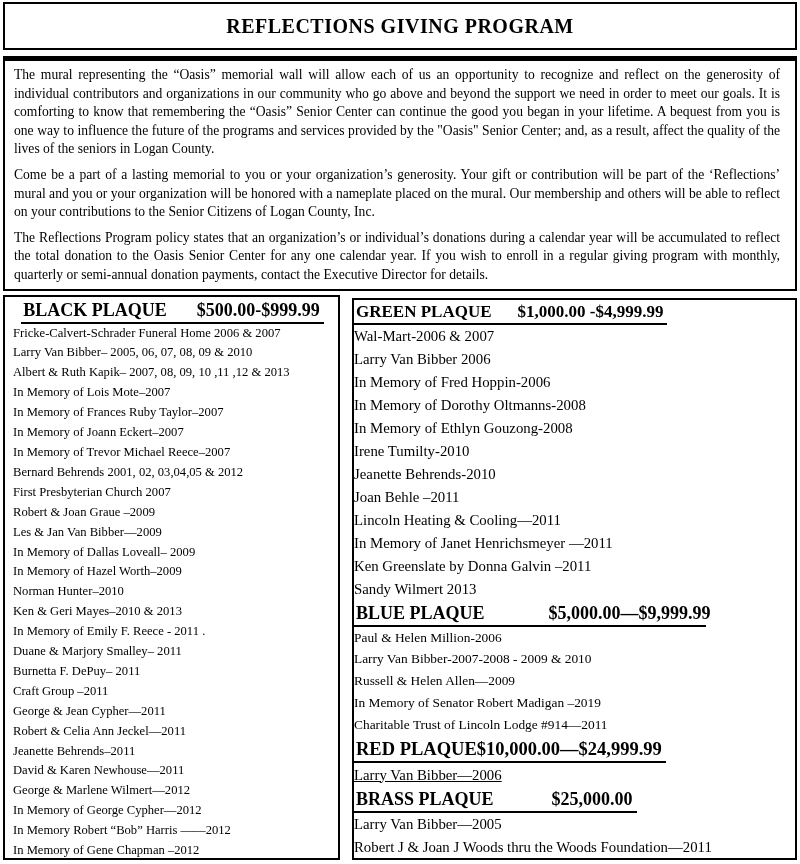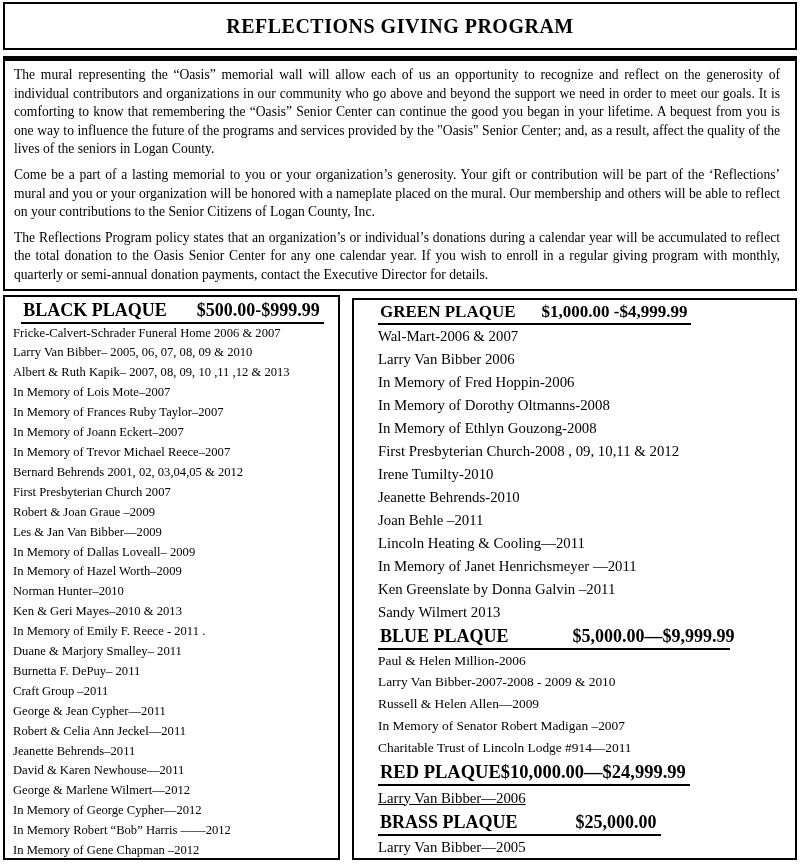--- a/index.html
+++ b/index.html
@@ -11,21 +11,21 @@
   .title-box h1 { font-size:20px; font-weight:bold; letter-spacing:.5px; }
 
   .intro-box { border:2px solid #000; border-top:5px solid #000; margin-top:6px;
                padding:5px 15px 4px 9px; flex:none; overflow:hidden; }
   .intro-box p { font-size:13.6px; line-height:18.6px; text-align:justify; margin-bottom:7px; }
   .intro-box p:last-child { margin-bottom:0; }
 
   .columns { display:flex; gap:12px; margin-top:4px; flex:1; min-height:0; }
   .col-box { border:2px solid #000; overflow:hidden; }
   .col-left { width:337px; flex:none; padding:3px 6px 0 8px; }
-  .col-right { flex:1; margin-top:3px; padding:2px 6px 0 24px; }
+  .col-right { flex:1; margin-top:3px; padding:2px 6px 0 0; }
 
   .hdr-line { border-bottom:2.5px solid #000; display:inline-block; padding:0 4px 1px 2px; white-space:nowrap; }
   .hdr-name, .hdr-range { font-weight:bold; }
 
   .black-hdr-wrap { text-align:center; }
   .black-hdr-wrap .hdr-name, .black-hdr-wrap .hdr-range { font-size:18px; }
   .black-hdr-wrap .hdr-name { margin-right:30px; }
 
   .item { white-space:nowrap; overflow:hidden; }
   .col-left .item { font-size:12.6px; line-height:19.9px; }
@@ -112,42 +112,41 @@
           <span class="hdr-line">
             <span class="hdr-name">GREEN PLAQUE</span><span class="hdr-range">$1,000.00 -$4,999.99</span>
           </span>
         </div>
         <div>
             <div class="item">Wal-Mart-2006 &amp; 2007</div>
             <div class="item">Larry Van Bibber 2006</div>
             <div class="item">In Memory of Fred Hoppin-2006</div>
             <div class="item">In Memory of Dorothy Oltmanns-2008</div>
             <div class="item">In Memory of Ethlyn Gouzong-2008</div>
-            <div class="item">First Presbyterian Church-2008 , 09, 10,11 &amp; 2012</div>
             <div class="item">Irene Tumilty-2010</div>
             <div class="item">Jeanette Behrends-2010</div>
             <div class="item">Joan Behle –2011</div>
             <div class="item">Lincoln Heating &amp; Cooling—2011</div>
             <div class="item">In Memory of Janet Henrichsmeyer —2011</div>
             <div class="item">Ken Greenslate  by Donna Galvin –2011</div>
             <div class="item">Sandy Wilmert 2013</div>
           </div>
       </section>
 
       <section class="sec-blue">
         <div>
           <span class="hdr-line">
             <span class="hdr-name">BLUE PLAQUE</span><span class="hdr-range">$5,000.00—$9,999.99</span>
           </span>
         </div>
         <div>
             <div class="item">Paul &amp; Helen Million-2006</div>
             <div class="item">Larry Van Bibber-2007-2008 - 2009 &amp; 2010</div>
             <div class="item">Russell &amp; Helen Allen—2009</div>
-            <div class="item">In Memory of Senator Robert Madigan –2007</div>
+            <div class="item">In Memory of Senator Robert Madigan –2019</div>
             <div class="item">Charitable Trust of Lincoln Lodge #914—2011</div>
           </div>
       </section>
 
       <section class="sec-red">
         <div>
           <span class="hdr-line">
             <span class="hdr-name">RED PLAQUE</span><span class="hdr-range">$10,000.00—$24,999.99</span>
           </span>
         </div>

